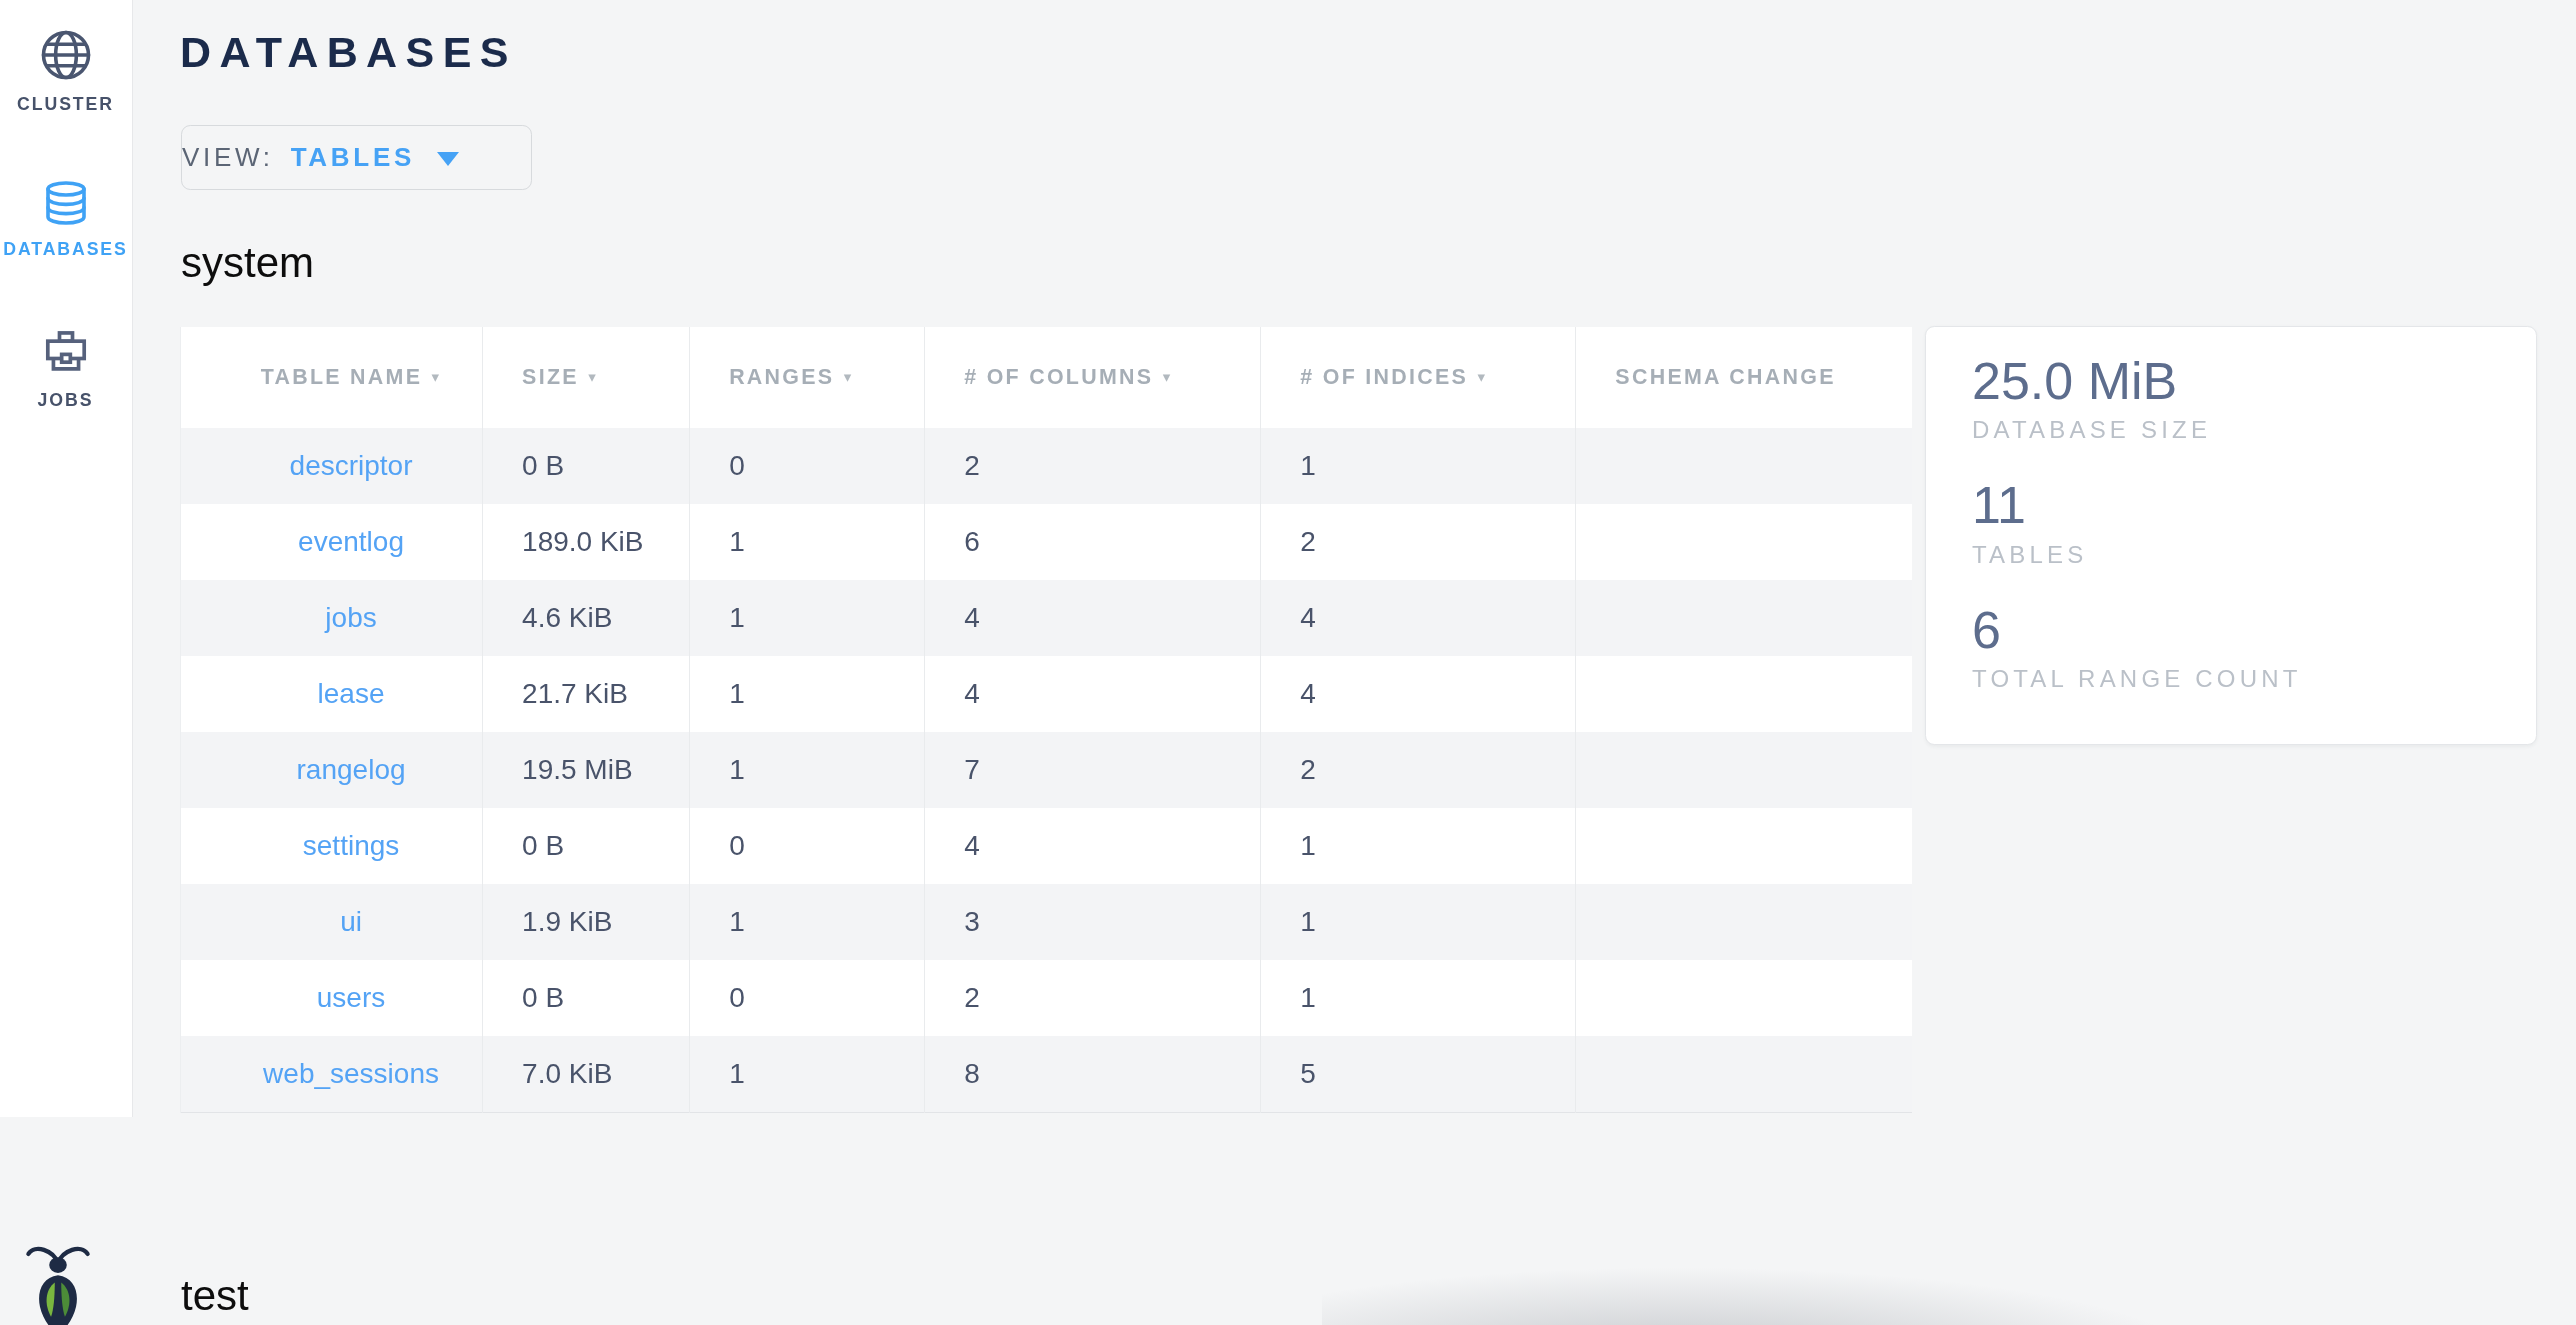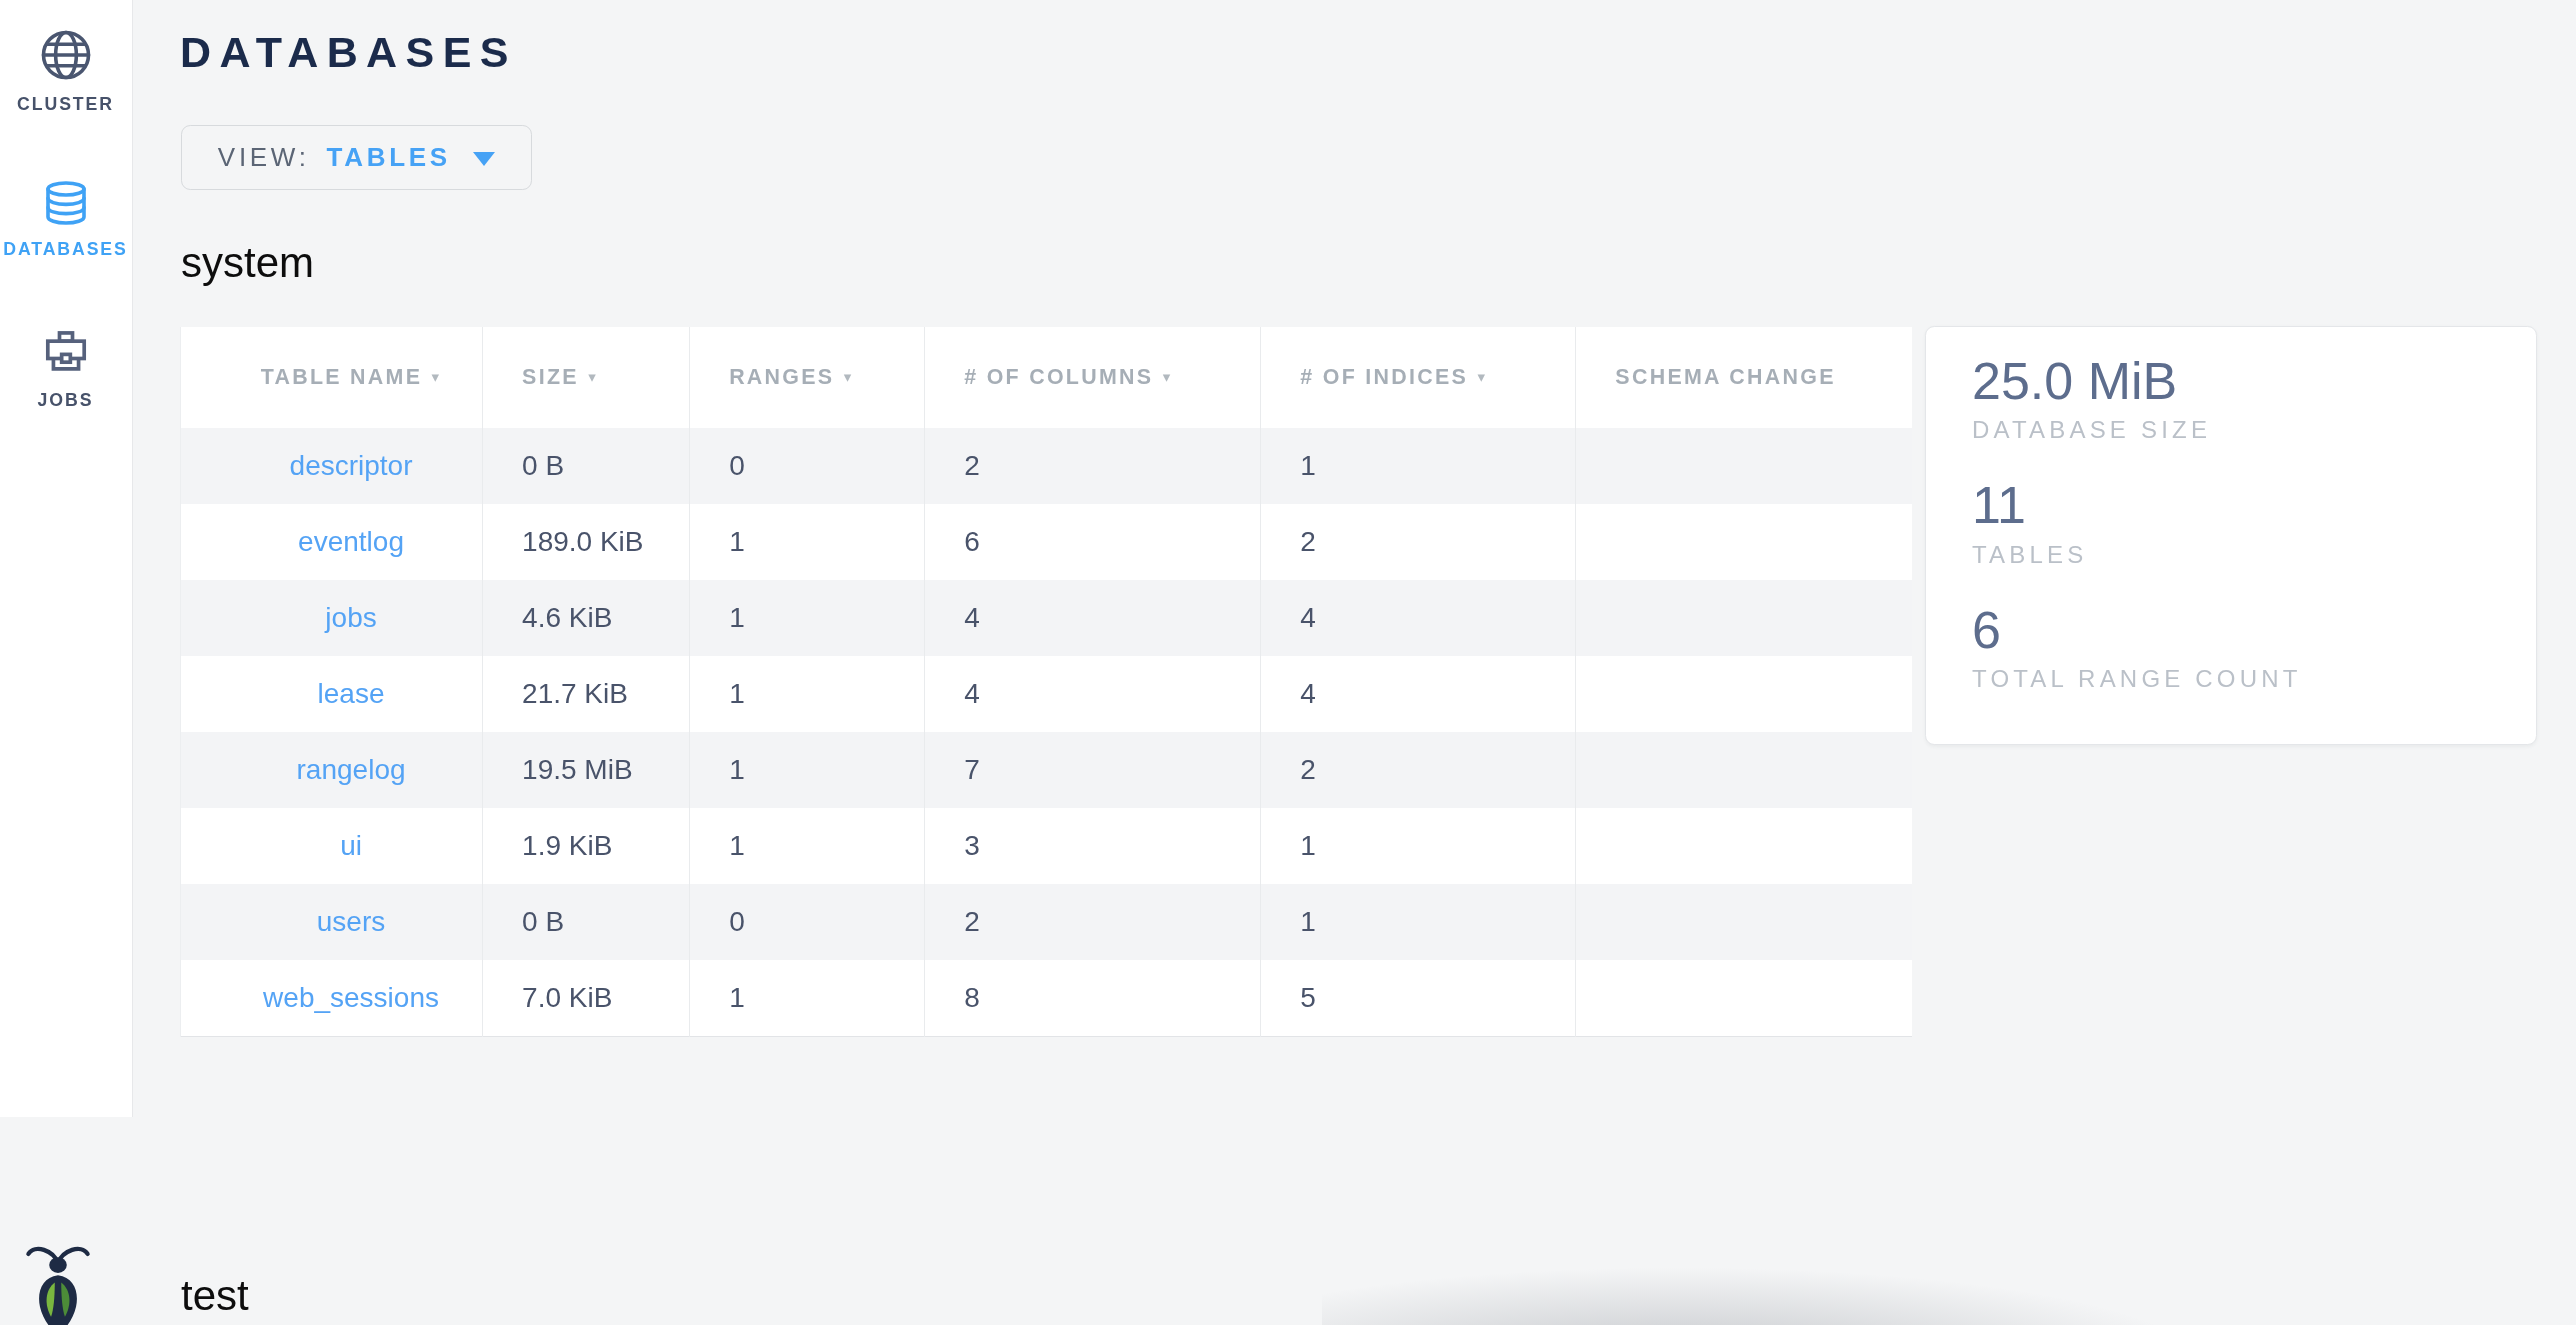--- a/index.html
+++ b/index.html
@@ -33,21 +33,21 @@
   .logo-mark { position:absolute; left:20.5px; top:1238px; width:74px; height:104px; }
 
   
   .page-title {
     position:absolute; left:180px; top:28px;
     font-size:43px; font-weight:700; letter-spacing:8.4px; color:#1b2b4b;
   }
   .view-dropdown {
     position:absolute; left:181px; top:125px; width:351px; height:65px;
     border:1.9px solid #d7dadd; border-radius:9.3px;
-    display:flex; align-items:center; justify-content:center;
+    display:flex; align-items:center; 
     cursor:pointer; background:transparent;
   }
   .view-dropdown .view-label {
     font-size:26px; letter-spacing:3.7px; color:#5b6575; font-weight:400;
   }
   .view-dropdown .view-value {
     font-size:26px; letter-spacing:3.7px; color:#46a2f5; font-weight:700; margin-left:17px;
   }
   .view-dropdown .caret {
     width:0; height:0; margin-left:22.3px; margin-top:3.7px;
@@ -229,20 +229,28 @@
       </tr>
       <tr>
         <td><a class="tbl-link">rangelog</a></td>
         <td>19.5 MiB</td>
         <td>1</td>
         <td>7</td>
         <td>2</td>
         <td></td>
       </tr>
       <tr>
+        <td><a class="tbl-link">settings</a></td>
+        <td>0 B</td>
+        <td>0</td>
+        <td>4</td>
+        <td>1</td>
+        <td></td>
+      </tr>
+      <tr>
         <td><a class="tbl-link">ui</a></td>
         <td>1.9 KiB</td>
         <td>1</td>
         <td>3</td>
         <td>1</td>
         <td></td>
       </tr>
       <tr>
         <td><a class="tbl-link">users</a></td>
         <td>0 B</td>

